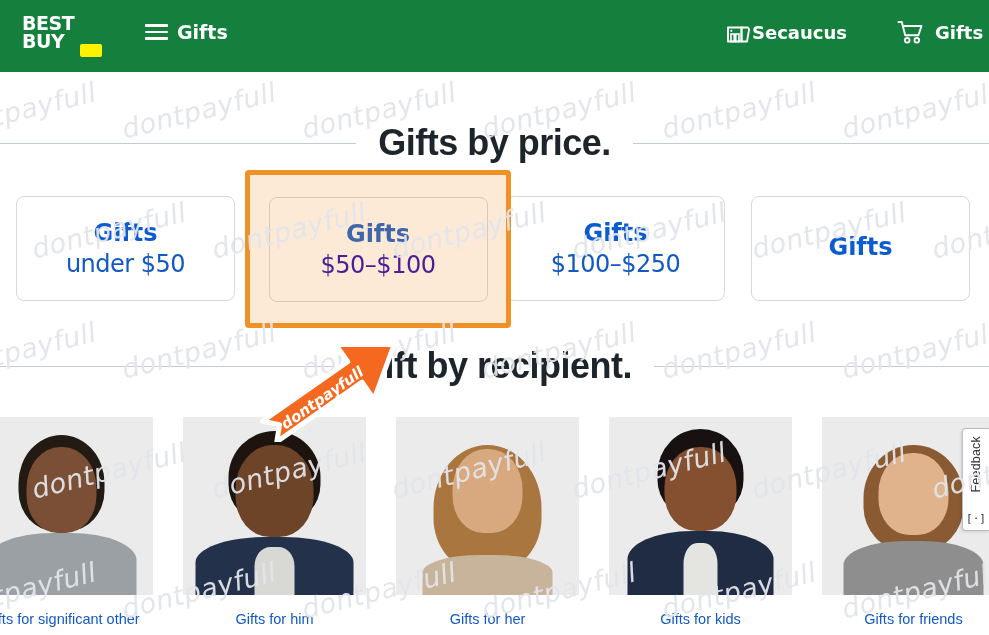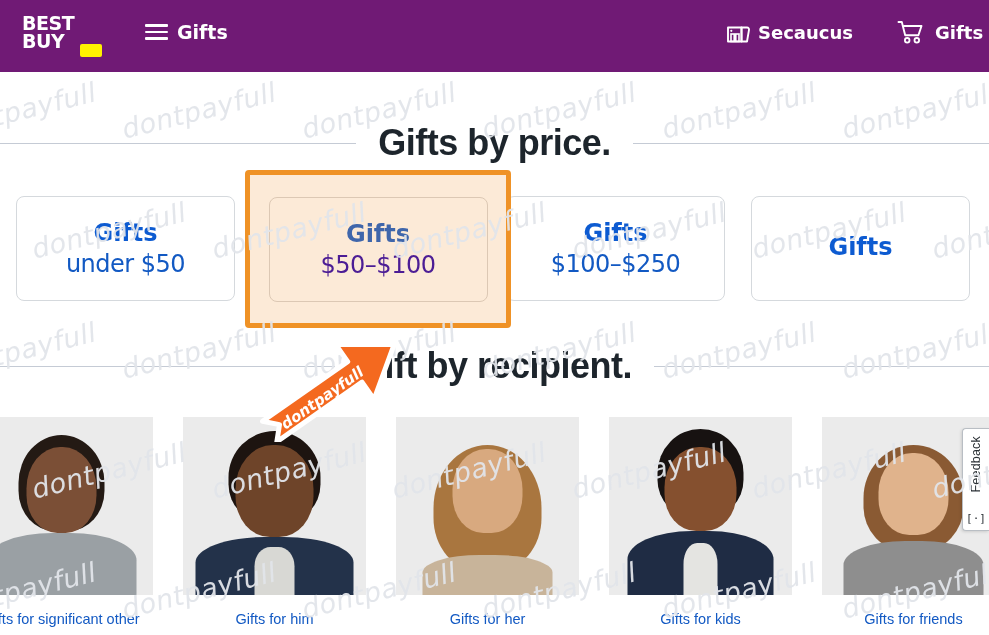--- a/index.html
+++ b/index.html
@@ -33,21 +33,21 @@
     letter-spacing: 0.5px;
     white-space: nowrap;
     transform: rotate(-14deg);
     opacity: .95;
   }
 
   
   .header {
     position: absolute; top: 0; left: 0;
     width: 989px; height: 72px;
-    background: #701a75;
+    background: #15803d;
     z-index: 40;
     display: flex;
     align-items: center;
   }
   .logo {
     position: absolute; left: 22px; top: 14px;
     width: 78px; height: 44px;
     color: #fff;
   }
   .logo-text {
@@ -91,21 +91,21 @@
     width: 262px; height: 40px;
   }
   .search-input::placeholder { color: #57616b; }
   .search-btn {
     width: 44px; height: 40px;
     display: flex; align-items: center; justify-content: center;
     background: transparent; border: 0; cursor: pointer;
   }
   .store-btn {
     position: absolute; left: 725px; top: 20px;
-    display: flex; align-items: center; gap: 6px; cursor: pointer;
+    display: flex; align-items: center; gap: 0; cursor: pointer;
   }
   .cart-btn {
     position: absolute; left: 897px; top: 20px;
     display: flex; align-items: center; gap: 9px; cursor: pointer;
   }
   .hdr-label {
     font-family: "DejaVu Sans", sans-serif;
     font-weight: 700; font-size: 18px; color: #fff;
   }
 

